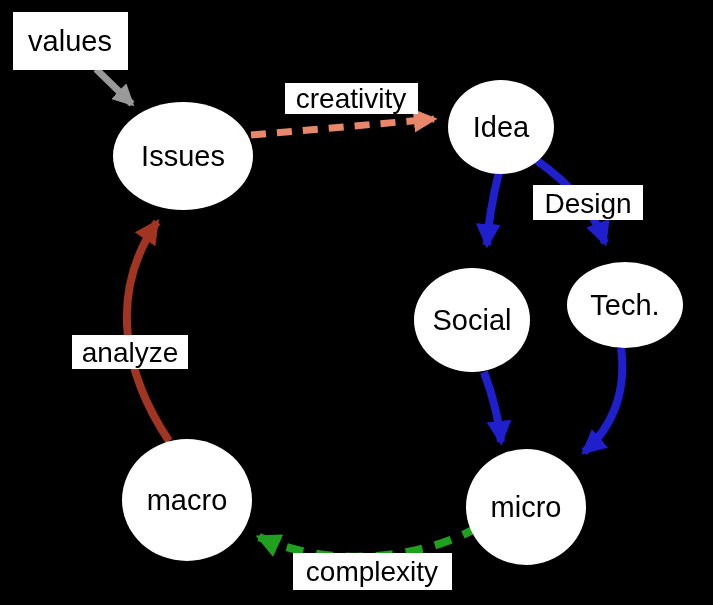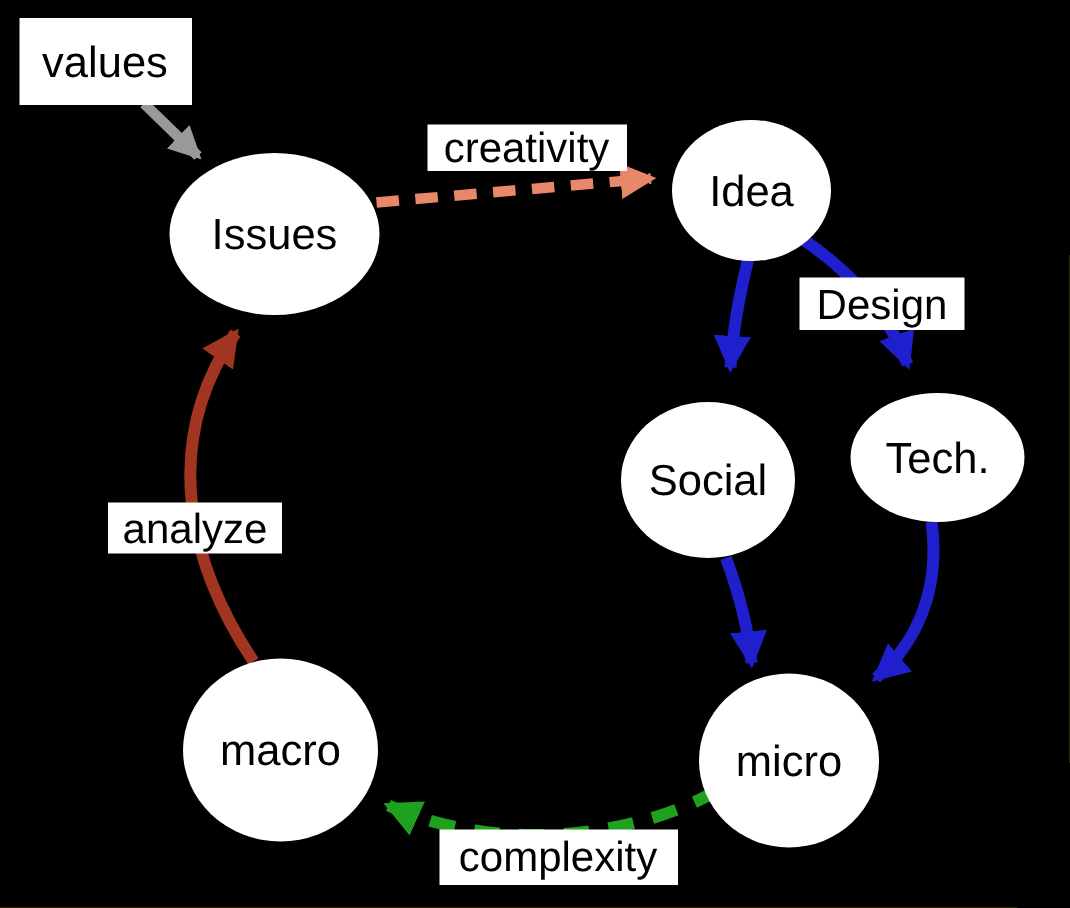--- a/index.html
+++ b/index.html
@@ -7,21 +7,21 @@
     padding: 0;
     background: #000000;
     width: 713px;
     height: 605px;
     overflow: hidden;
   }
   .canvas-wrap {
     position: relative;
     width: 713px;
     height: 605px;
-    background: #eab308;
+    background: #7dd3fc;
   }
   svg text {
     font-family: "Liberation Sans", "DejaVu Sans", sans-serif;
     fill: #000000;
   }
   .node-label { font-size: 29px; }
   .edge-label { font-size: 28px; }
   .edge-label-values { font-size: 29px; }
 </style>
 </head>

